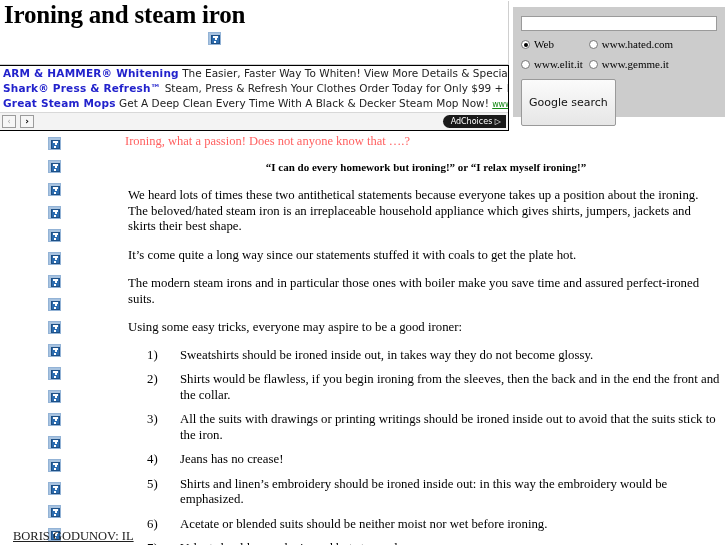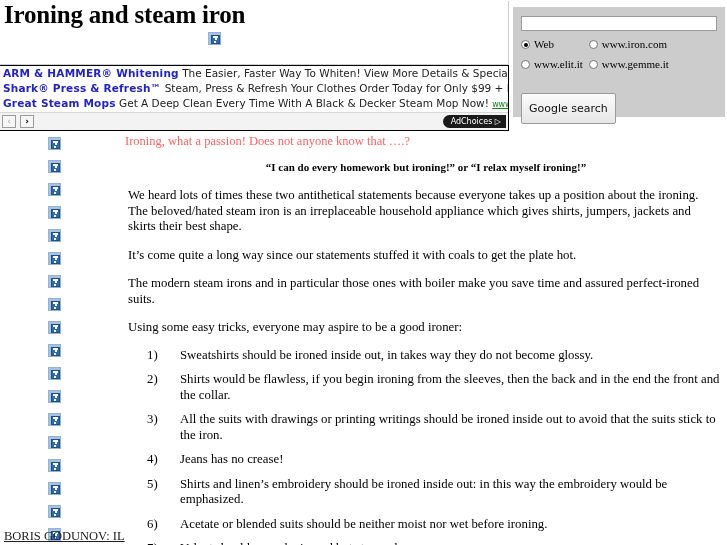--- a/index.html
+++ b/index.html
@@ -218,24 +218,24 @@
   }
   .radio.checked::after {
     content: "";
     position: absolute;
     left: 1.5px; top: 1.5px;
     width: 4px; height: 4px;
     border-radius: 50%;
     background: #000000;
   }
   #google-search-btn {
-    margin-top: 22px;
+    margin-top: 8px;
     font-family: "DejaVu Sans", "Liberation Sans", sans-serif;
     font-size: 11px;
-    padding: 8px 7px;
+    padding: 16px 7px;
     background: linear-gradient(#fbfbfb, #e6e6e6);
     border: 1px solid #9a9a9a;
     border-radius: 2px;
     color: #111;
     cursor: pointer;
   }
 
   
   #sidebar {
     position: absolute;
@@ -245,21 +245,21 @@
     height: 414px;
   }
   .side-icon-wrap {
     position: absolute;
     left: 48px;
     width: 13px;
     height: 13px;
   }
   #boris-link {
     position: absolute;
-    left: 4px;
+    left: 13px;
     top: 398px;
     font-family: "Liberation Serif", "DejaVu Serif", serif;
     font-size: 12.5px;
     color: #202020;
     text-decoration: underline;
     white-space: nowrap;
   }
 
   
   #main {
@@ -352,21 +352,21 @@
 
   <div id="search-panel">
     <div id="search-inner">
       <input id="search-input" type="text" value="" style="">
 
       <div class="radio-row">
         <span class="radio-item c1">
           <span class="radio checked"></span><span>Web</span>
         </span>
         <span class="radio-item">
-          <span class="radio"></span><span>www.iron.com</span>
+          <span class="radio"></span><span>www.hated.com</span>
         </span>
       </div>
 
       <div class="radio-row">
         <span class="radio-item c1">
           <span class="radio"></span><span>www.elit.it</span>
         </span>
         <span class="radio-item">
           <span class="radio"></span><span>www.gemme.it</span>
         </span>

